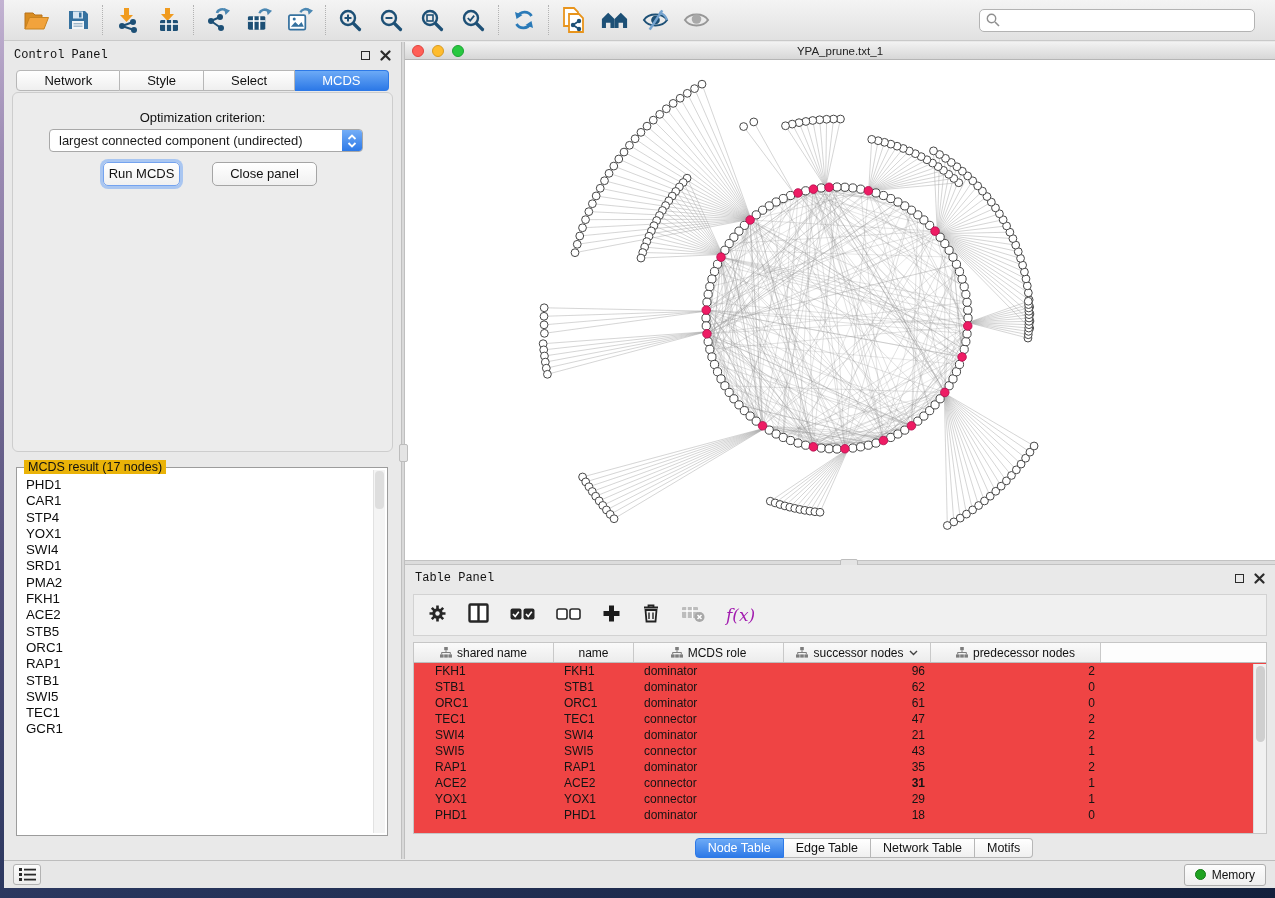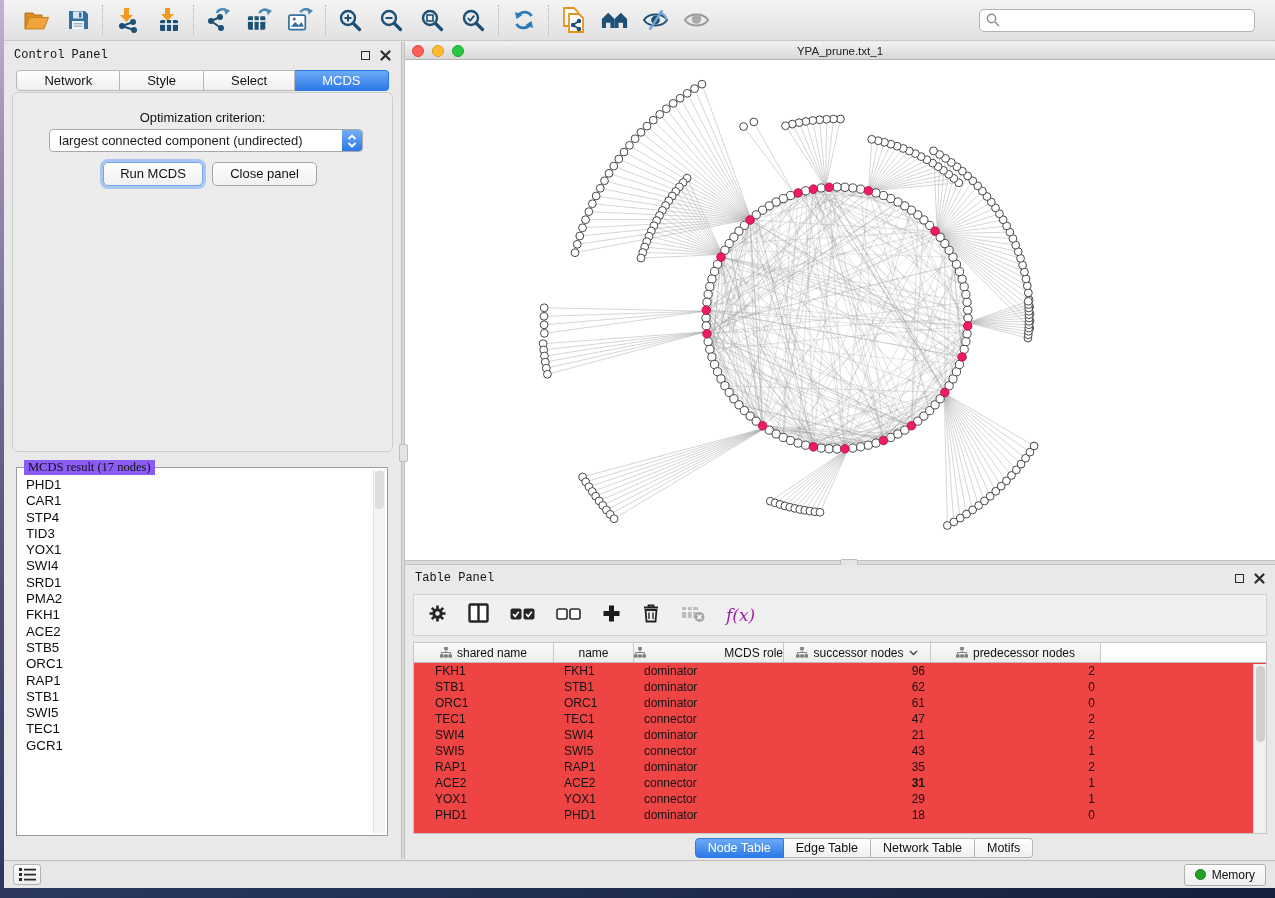--- a/index.html
+++ b/index.html
@@ -44,25 +44,25 @@
             position:relative; }
   .opt-label { text-align:center; font-size:13px; margin-top:17px; color:#111; }
   .dropdown { position:absolute; left:36px; top:36px; width:314px; height:23px; background:#fff;
               border:1px solid #a8a8a8; border-radius:4px; display:flex; align-items:center; font-size:13px; }
   .dropdown .dd-text { padding-left:9px; flex:1; }
   .dd-cap { width:20px; height:21px; border-radius:0 3px 3px 0; background:linear-gradient(#74aef7,#2d79e7);
             display:flex; align-items:center; justify-content:center; }
   .btnrow { position:absolute; top:69px; left:0; right:0; }
   .btn { position:absolute; height:24px; font-size:13px; color:#111; text-align:center; line-height:22px;
          background:linear-gradient(#ffffff,#f0f0f0); border:1px solid #a5a5a5; border-radius:5px; }
-  .btn.run { left:90px; width:100px; box-shadow:0 0 0 3px rgba(115,168,246,.55); border-color:#74a3ef; }
+  .btn.run { left:90px; width:77px; box-shadow:0 0 0 3px rgba(115,168,246,.55); border-color:#74a3ef; }
   .btn.closep { left:199px; width:105px; }
   .groupbox { position:absolute; left:12px; right:13px; top:425px; height:369px; border:1px solid #9c9c9c;
               background:#fff; }
-  .groupbox .legend { position:absolute; top:-8px; left:7px; background:#8b5cf6; padding:0 4px; font-size:12.5px; color:#111;font-family:Liberation Serif, serif; }
+  .groupbox .legend { position:absolute; top:-8px; left:7px; background:#eab308; padding:0 4px; font-size:12.5px; color:#111; }
   .result-list { position:absolute; inset:2px 14px 2px 2px; overflow:hidden; padding:7px 0 0 7px;
                  font-size:13.3px; line-height:16.3px; color:#0d0d0d; }
   .list-sb { position:absolute; top:2px; bottom:2px; right:2px; width:12px; background:#f4f4f4; border-left:1px solid #e2e2e2; }
   .list-sb .thumb { position:absolute; top:1px; left:1px; right:1px; height:38px; background:#dedede; border-radius:4px; }
 
   
   .rightcol { flex:1; display:flex; flex-direction:column; min-width:0; }
   .netview { height:518px; flex:none; display:flex; flex-direction:column; }
   .net-titlebar { height:18px; background:linear-gradient(#f2f2f2,#d7d7d7); border-bottom:1px solid #b5b5b5;
                   position:relative; display:flex; align-items:center; justify-content:center; }
@@ -296,21 +296,20 @@
           <div class="btn run">Run MCDS</div>
           <div class="btn closep">Close panel</div>
         </div>
       </div>
       <div class="groupbox">
         <span class="legend">MCDS result (17 nodes)</span>
         <div class="result-list" id="result-list">
             <div>PHD1</div>
             <div>CAR1</div>
             <div>STP4</div>
-            <div>TID3</div>
             <div>YOX1</div>
             <div>SWI4</div>
             <div>SRD1</div>
             <div>PMA2</div>
             <div>FKH1</div>
             <div>ACE2</div>
             <div>STB5</div>
             <div>ORC1</div>
             <div>RAP1</div>
             <div>STB1</div>
@@ -1171,21 +1170,21 @@
                     <rect x="0" y="7.4" width="3.6" height="3.2"></rect>
                     <rect x="4.2" y="7.4" width="3.6" height="3.2"></rect>
                     <rect x="8.4" y="7.4" width="3.6" height="3.2"></rect>
                   </g>
                 </svg>
                 <span>shared name</span>
               </div>
               <div class="th" style="width: 80px;">
                 <span>name</span>
               </div>
-              <div class="th" style="width: 150px; justify-content: space-between;">
+              <div class="th" style="width: 150px;">
                 <svg width="12" height="12" viewBox="0 0 12 12">
                   <g fill="#7d7d7d">
                     <rect x="4.2" y="0" width="3.6" height="3.2"></rect>
                     <rect x="5.5" y="3.2" width="1" height="2.2"></rect>
                     <rect x="1.6" y="5" width="8.8" height="1"></rect>
                     <rect x="1.2" y="5.4" width="1" height="2"></rect>
                     <rect x="9.8" y="5.4" width="1" height="2"></rect>
                     <rect x="0" y="7.4" width="3.6" height="3.2"></rect>
                     <rect x="4.2" y="7.4" width="3.6" height="3.2"></rect>
                     <rect x="8.4" y="7.4" width="3.6" height="3.2"></rect>

